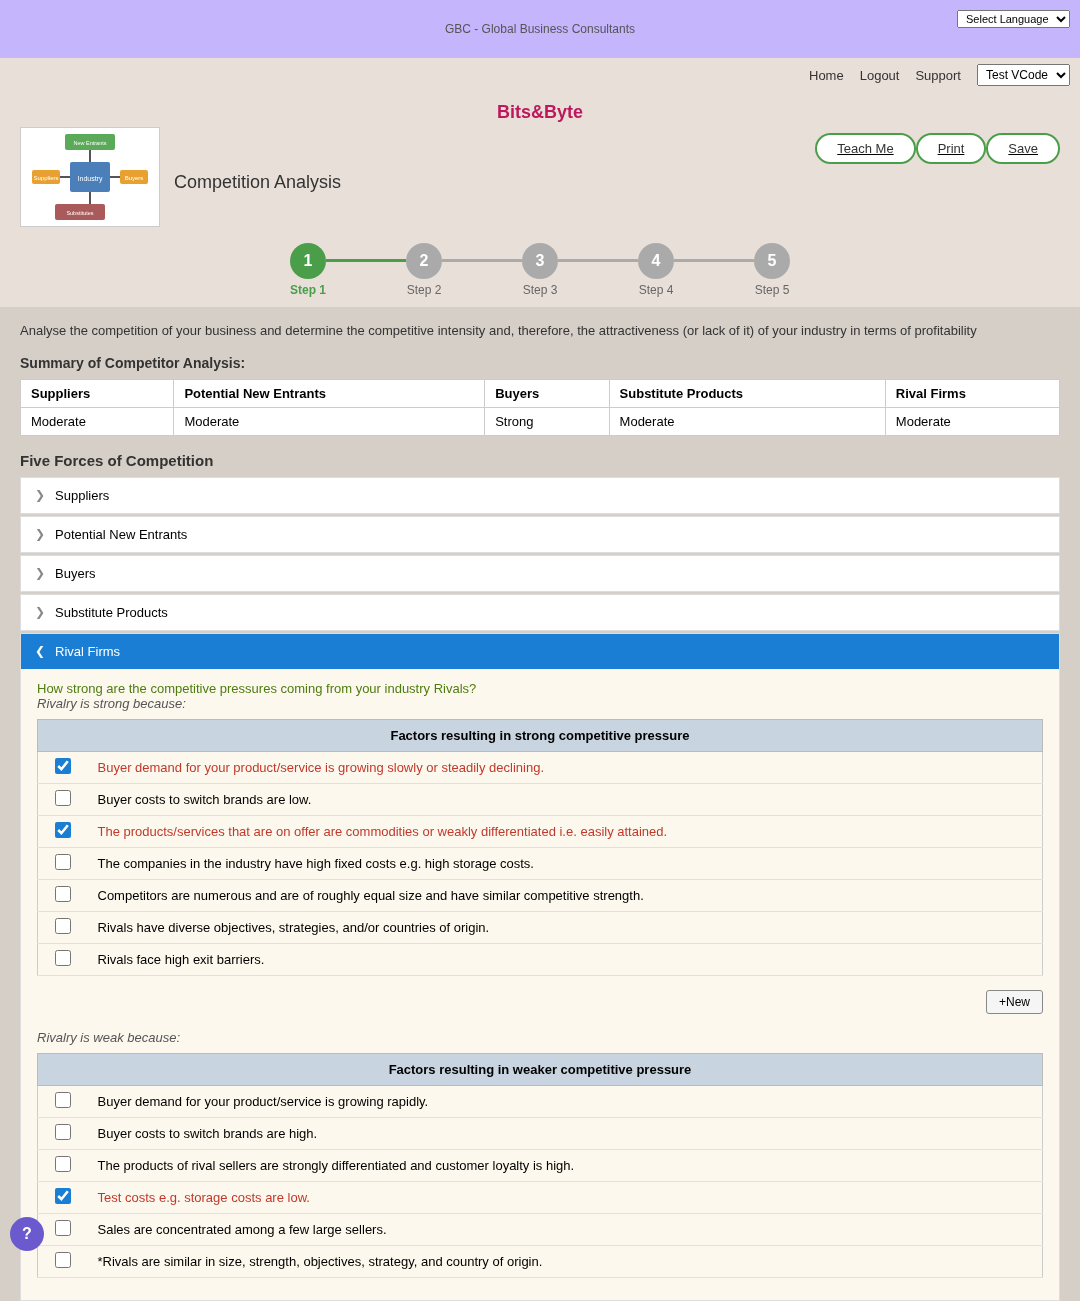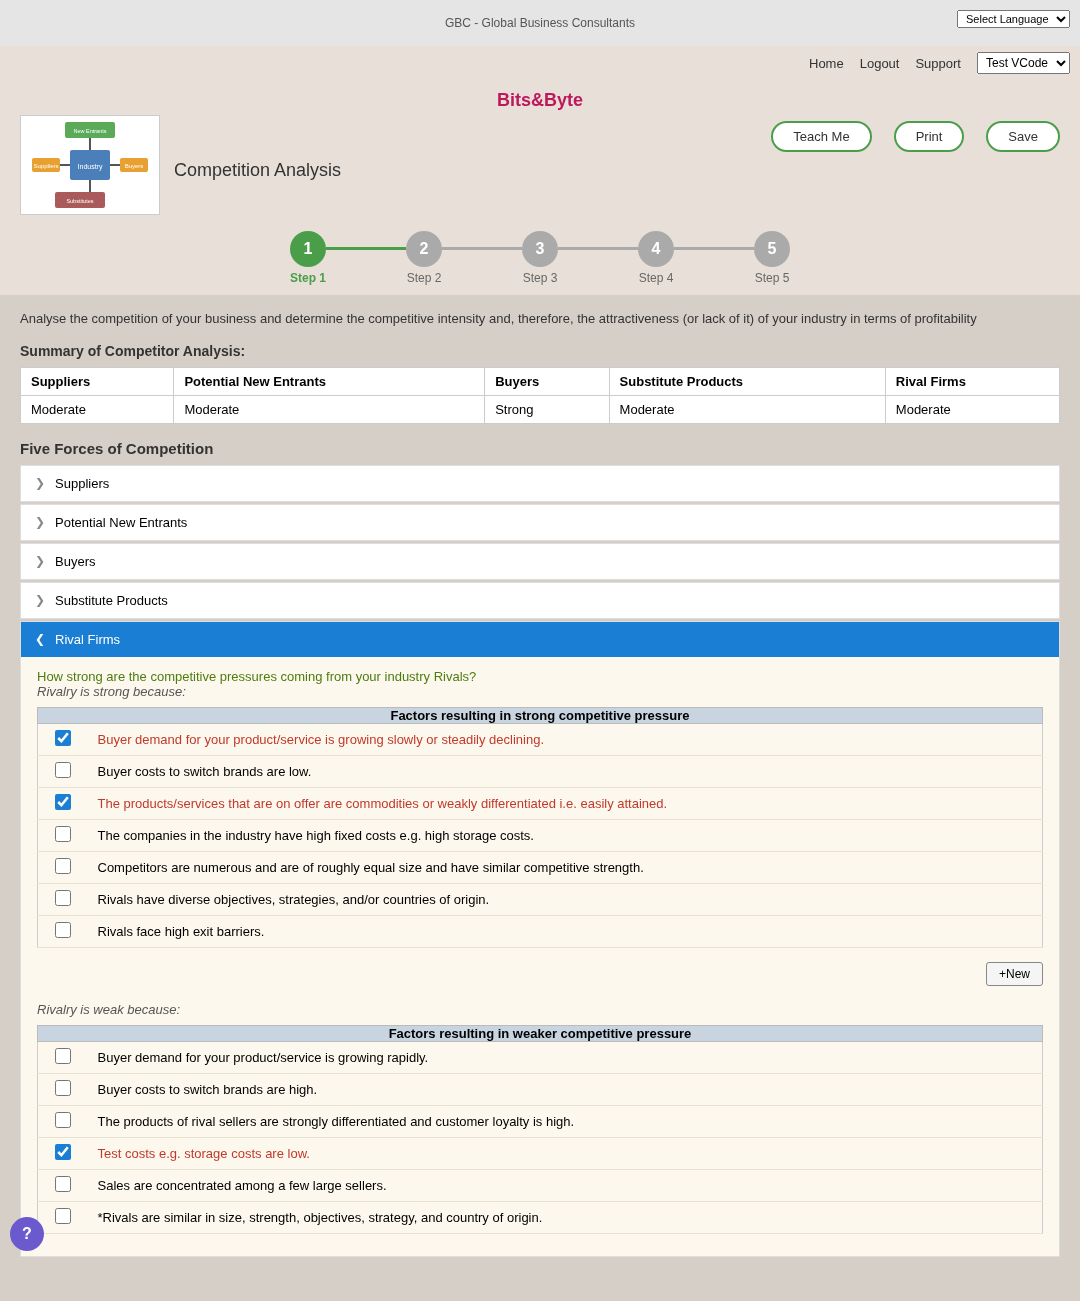--- a/index.html
+++ b/index.html
@@ -1,22 +1,22 @@
 <!DOCTYPE html>
 <html><head>
   <meta charset="utf-8">
   <style>
     * { box-sizing: border-box; margin: 0; padding: 0; }
     body { font-family: Arial, sans-serif; font-size: 13px; background: #d6cfc7; min-height: 1301px; }
 
     
     .top-bar {
-      background: #e5e5e5;
+      background: #c4b5fd;
       text-align: center;
-      padding: 16px;
+      padding: 22px;
       font-size: 12px;
       color: #555;
       position: relative;
     }
     .top-bar .lang-select {
       position: absolute;
       right: 10px;
       top: 10px;
     }
     .top-bar select {
@@ -75,22 +75,23 @@
       justify-content: center;
       overflow: hidden;
     }
     .page-title-text {
       font-size: 18px;
       color: #333;
       margin-top: 10px;
     }
     .header-actions {
       display: flex;
-      gap: 22px;
+      gap: 0;
       padding-top: 6px;
+      text-decoration: underline;
     }
     .action-btn {
       border: 2px solid #4a9e4a;
       background: white;
       color: #333;
       padding: 6px 20px;
       border-radius: 20px;
       cursor: pointer;
       font-size: 13px;
     }
@@ -236,20 +237,21 @@
     }
     .factors-table {
       width: 100%;
       border-collapse: collapse;
       margin-bottom: 10px;
       border: 1px solid #ccc;
     }
     .factors-table thead tr th {
       background: #c8d4e0;
       text-align: center;
+      padding: 8px;
       font-size: 13px;
       font-weight: bold;
       border: 1px solid #bbb;
     }
     .factors-table tbody tr td {
       padding: 6px 10px;
       border-bottom: 1px solid #e8e0d0;
       font-size: 13px;
       background: #fdf8ee;
       vertical-align: middle;

